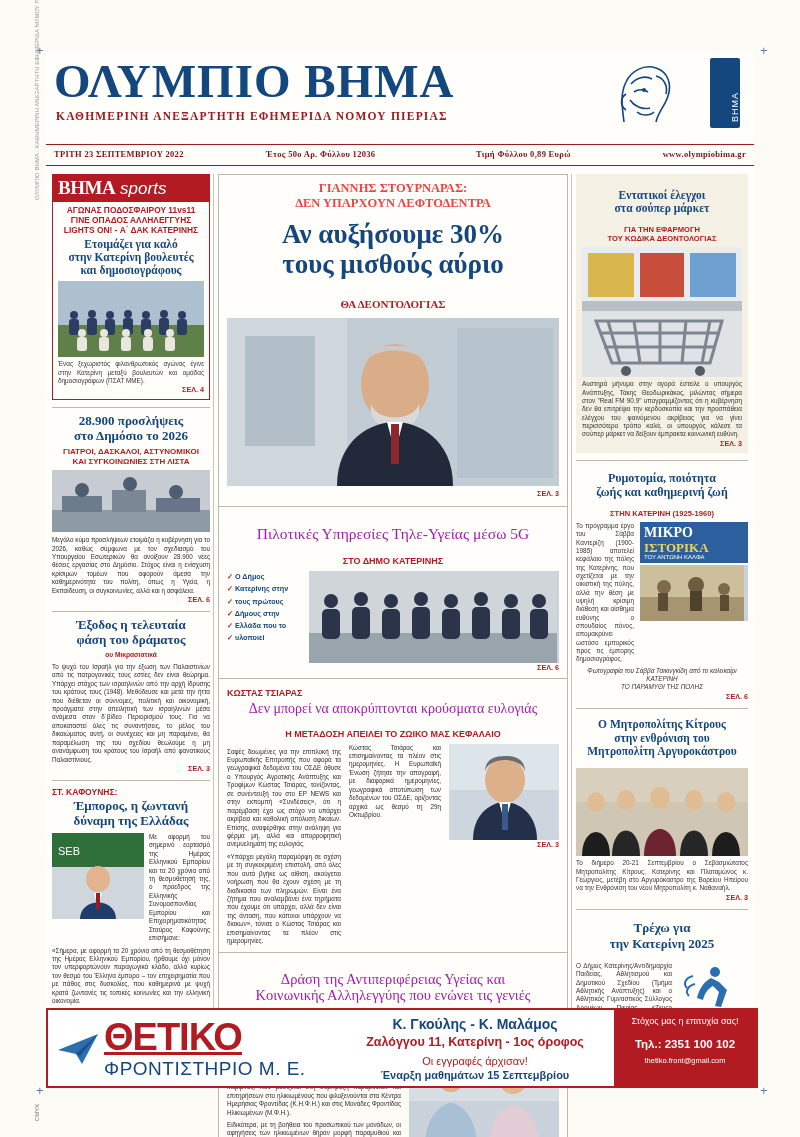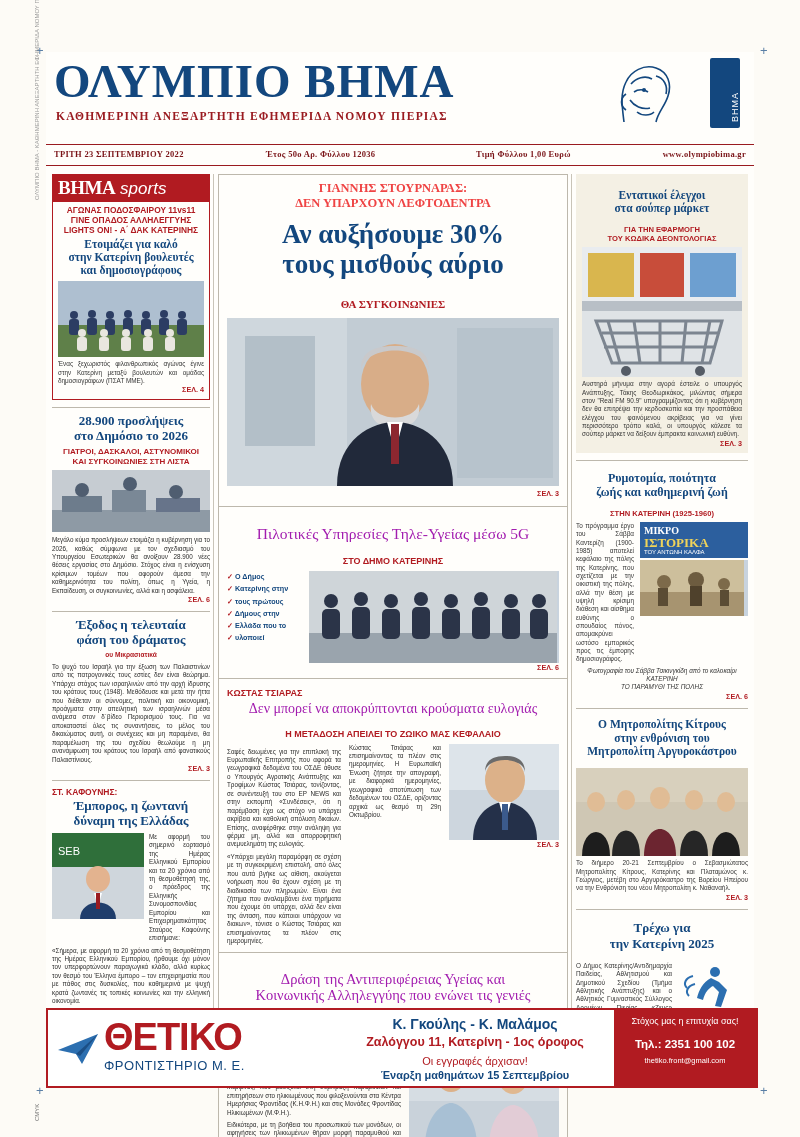--- a/index.html
+++ b/index.html
@@ -81,22 +81,22 @@
   .bullets div::before{content:"✓ ";color:#b11b21;}
 
   
   .tan{background:#f4f0e4;}
   .rt-h{color:#13477e;font-weight:bold;text-align:center;font-size:11.5px;line-height:1.18;}
   .rt-k{color:#b11b21;font-weight:bold;text-align:center;font-size:7.6px;line-height:1.2;margin-top:2px;font-family:"Liberation Sans",sans-serif;}
 
   
   .ad{position:absolute;left:46px;top:1008px;width:708px;height:76px;border:2px solid #b11b21;background:#fff;}
   .ad-left{position:absolute;left:0;top:0;width:288px;height:100%;}
-  .ad-brand{position:absolute;left:56px;top:6px;font-size:38px;font-weight:bold;color:#b11b21;font-family:"Liberation Sans",sans-serif;letter-spacing:-1px;}
-  .ad-brand2{position:absolute;left:56px;top:48px;font-size:13px;color:#13477e;font-family:"Liberation Sans",sans-serif;letter-spacing:.5px;}
+  .ad-brand{position:absolute;left:56px;top:6px;font-size:38px;font-weight:bold;color:#b11b21;font-family:"Liberation Sans",sans-serif;letter-spacing:-1px;text-decoration:underline;}
+  .ad-brand2{position:absolute;left:56px;top:48px;font-size:19px;color:#13477e;font-family:"Liberation Sans",sans-serif;letter-spacing:.5px;}
   .plane{position:absolute;left:8px;top:22px;}
   .ad-mid{position:absolute;left:292px;top:6px;width:270px;text-align:center;}
   .ad-name{font-size:14px;font-weight:bold;color:#13477e;font-family:"Liberation Sans",sans-serif;}
   .ad-addr{font-size:12.5px;font-weight:bold;color:#b11b21;margin-top:3px;font-family:"Liberation Sans",sans-serif;}
   .ad-l3{font-size:11px;color:#b11b21;margin-top:6px;font-family:"Liberation Sans",sans-serif;}
   .ad-l4{font-size:11px;font-weight:bold;color:#13477e;margin-top:2px;font-family:"Liberation Sans",sans-serif;}
   .ad-right{position:absolute;right:0;top:0;width:142px;height:100%;background:#b11b21;}
   .ad-r1{color:#fff;font-size:9px;text-align:center;margin-top:6px;font-family:"Liberation Sans",sans-serif;}
   .ad-r2{color:#fff;font-size:11.5px;font-weight:bold;text-align:center;margin-top:12px;font-family:"Liberation Sans",sans-serif;}
   .ad-r3{color:#fff;font-size:7.5px;text-align:center;margin-top:6px;font-family:"Liberation Sans",sans-serif;}
@@ -143,21 +143,21 @@
         </svg>
       </div>
       <div class="vbar">
         <span>ΒΗΜΑ</span>
       </div>
     </div>
 
     <div class="mast-info">
       <div class="mi-date">ΤΡΙΤΗ 23 ΣΕΠΤΕΜΒΡΙΟΥ 2022</div>
       <div class="mi-issue">Έτος 50ο Αρ. Φύλλου 12036</div>
-      <div class="mi-price">Τιμή Φύλλου 1,00 Ευρώ</div>
+      <div class="mi-price">Τιμή Φύλλου 0,89 Ευρώ</div>
       <div class="mi-site">www.olympiobima.gr</div>
     </div>
 
     <div class="grid">
       <div class="rule rule-a"></div>
       <div class="rule rule-b"></div>
 
       <div class="col col-left">
 
         <div>
@@ -270,21 +270,21 @@
         </div>
       </div>
 
       <div class="col col-mid">
 
         <div class="lead">
           <div class="lead-kicker" style="white-space:pre-line">ΓΙΑΝΝΗΣ ΣΤΟΥΡΝΑΡΑΣ:
 ΔΕΝ ΥΠΑΡΧΟΥΝ ΛΕΦΤΟΔΕΝΤΡΑ</div>
           <h1 class="lead-h" style="white-space:pre-line">Αν αυξήσουμε 30%
 τους μισθούς αύριο</h1>
-          <div class="lead-sub">ΘΑ ΣΥΓΚΟΙΝΩΝΙΕΣ</div>
+          <div class="lead-sub">ΘΑ ΔΕΟΝΤΟΛΟΓΙΑΣ</div>
           <div class="ph" style="height:168px;margin-top:8px">
             <svg width="334" height="168" viewBox="0 0 334 168" preserveAspectRatio="none">
               <rect width="334" height="168" fill="#b9c3cb"></rect>
               <rect x="0" y="0" width="334" height="168" fill="#c2ccd4"></rect>
               <rect x="0" y="0" width="120" height="168" fill="#cfd7dd"></rect>
               <rect x="18" y="18" width="70" height="110" fill="#b3bfc8"></rect>
               <rect x="230" y="10" width="96" height="150" fill="#b7c3cc"></rect>
               <ellipse cx="168" cy="66" rx="34" ry="40" fill="#d8ad88"></ellipse>
               <path d="M134 52 C138 26 198 26 202 52 C202 38 196 28 168 28 C140 28 134 38 134 52Z" fill="#c9c9cb"></path>
               <path d="M144 86 C150 104 186 104 192 86 C194 100 186 110 168 110 C150 110 142 100 144 86Z" fill="#d9d9da"></path>
@@ -430,21 +430,21 @@
         <hr class="hr">
 
         <div>
           <h2 class="rt-h" style="font-size:12px;white-space:pre-line">Ρυμοτομία, ποιότητα
 ζωής και καθημερινή ζωή</h2>
           <div class="rt-k">ΣΤΗΝ ΚΑΤΕΡΙΝΗ (1925-1960)</div>
           <div style="display:flex;gap:6px;margin-top:4px">
             <div class="cap" style="width:58px;flex:none;margin-top:0">Το πρόγραμμα έργο του Σάββα Καντερίζη (1900-1985) αποτελεί κεφάλαιο της πόλης της Κατερίνης, που σχετίζεται με την οικιστική της πόλης, αλλά την θέση με υψηλή κρίσιμη διάθεση και αίσθημα ευθύνης ο σπουδαίος πόνος, απομακρύνει ωστόσο εμπορικός προς τις έμπορης δημοσιογράφος.</div>
             <div style="flex:1">
               <div style="background:#2c5f9e;padding:3px 4px">
-                <div style="color:#fff;font-size:10px;font-weight:bold;font-family:'Liberation Serif',serif">ΜΙΚΡΟ</div>
+                <div style="color:#fff;font-size:14px;font-weight:bold;font-family:'Liberation Serif',serif">ΜΙΚΡΟ</div>
                 <div style="color:#f0d45a;font-size:13px;font-weight:bold;line-height:1;font-family:'Liberation Serif',serif">ΙΣΤΟΡΙΚΑ</div>
                 <div style="color:#fff;font-size:6px;font-family:'Liberation Sans',sans-serif">ΤΟΥ ΑΝΤΩΝΗ ΚΑΛΦΑ</div>
               </div>
               <div class="ph" style="height:56px;margin-top:2px">
                 <svg width="104" height="56" viewBox="0 0 104 56" preserveAspectRatio="none">
                   <rect width="104" height="56" fill="#cdbf9c"></rect>
                   <rect x="0" y="32" width="104" height="24" fill="#a79470"></rect>
                   <circle cx="24" cy="22" r="7" fill="#7d6a4a"></circle>
                   <circle cx="56" cy="20" r="8" fill="#6d5c40"></circle>
                   <circle cx="84" cy="24" r="6" fill="#7d6a4a"></circle>

